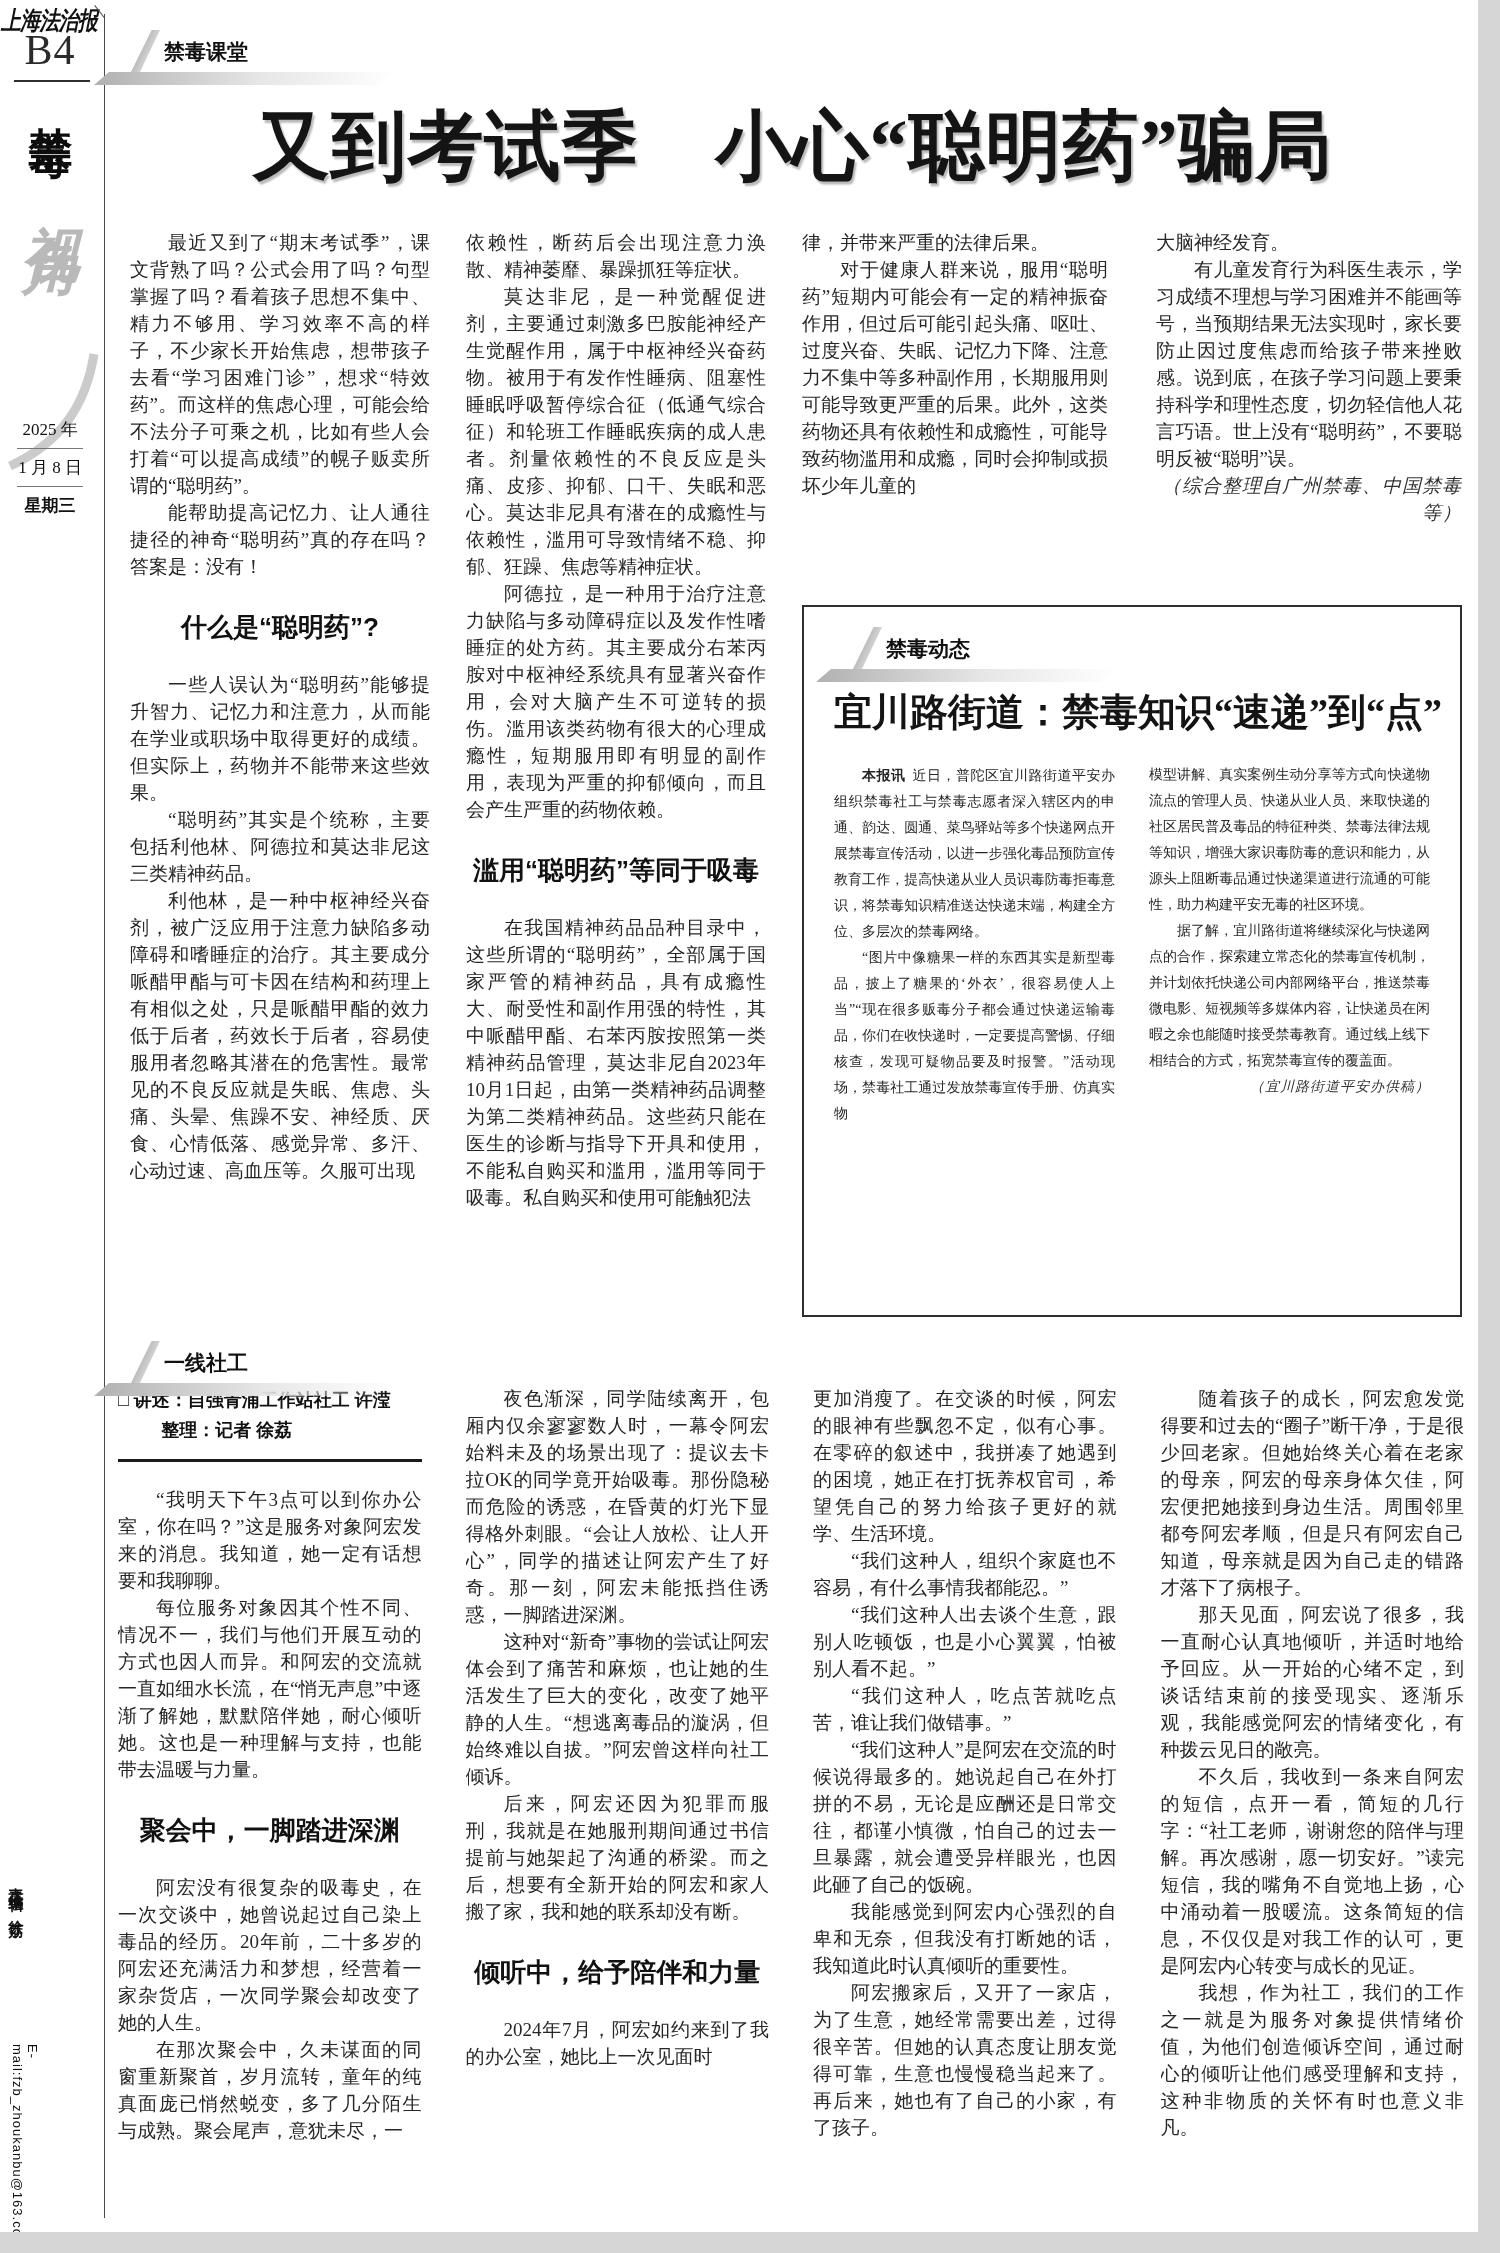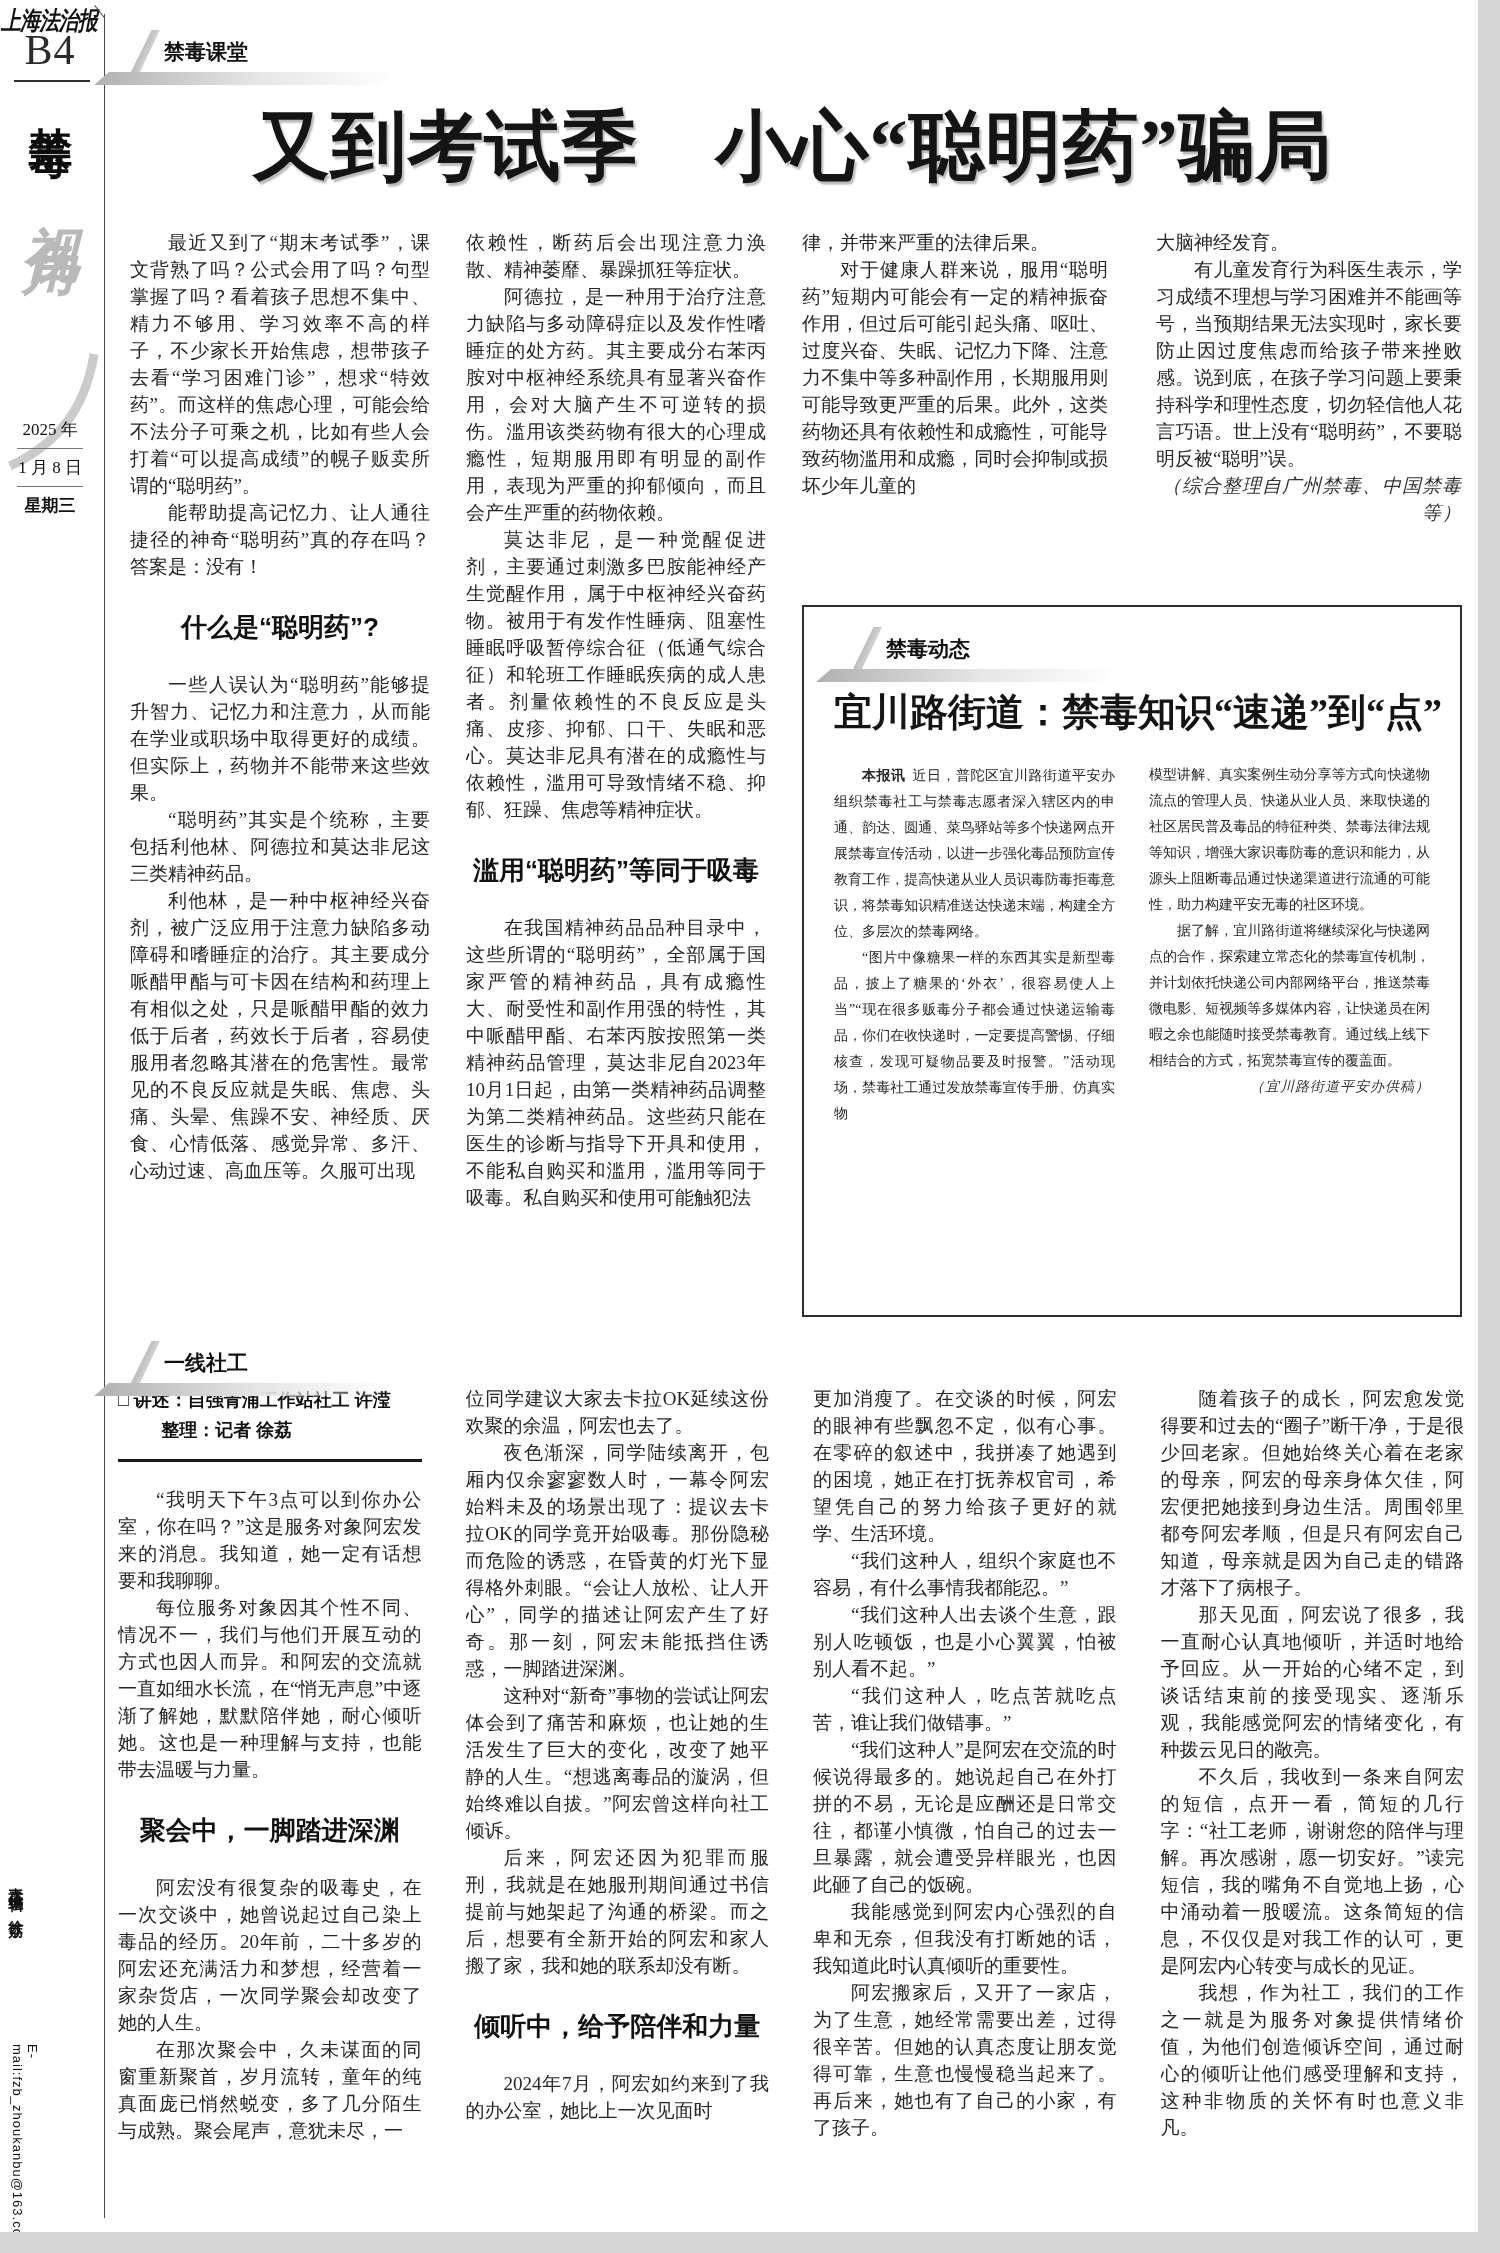--- a/index.html
+++ b/index.html
@@ -130,22 +130,22 @@
         <div class="col">
           <p>最近又到了“期末考试季”，课文背熟了吗？公式会用了吗？句型掌握了吗？看着孩子思想不集中、精力不够用、学习效率不高的样子，不少家长开始焦虑，想带孩子去看“学习困难门诊”，想求“特效药”。而这样的焦虑心理，可能会给不法分子可乘之机，比如有些人会打着“可以提高成绩”的幌子贩卖所谓的“聪明药”。</p>
           <p>能帮助提高记忆力、让人通往捷径的神奇“聪明药”真的存在吗？答案是：没有！</p>
           <div class="subhead">什么是“聪明药”?</div>
           <p>一些人误认为“聪明药”能够提升智力、记忆力和注意力，从而能在学业或职场中取得更好的成绩。但实际上，药物并不能带来这些效果。</p>
           <p>“聪明药”其实是个统称，主要包括利他林、阿德拉和莫达非尼这三类精神药品。</p>
           <p>利他林，是一种中枢神经兴奋剂，被广泛应用于注意力缺陷多动障碍和嗜睡症的治疗。其主要成分哌醋甲酯与可卡因在结构和药理上有相似之处，只是哌醋甲酯的效力低于后者，药效长于后者，容易使服用者忽略其潜在的危害性。最常见的不良反应就是失眠、焦虑、头痛、头晕、焦躁不安、神经质、厌食、心情低落、感觉异常、多汗、心动过速、高血压等。久服可出现</p>
         </div>
         <div class="col">
           <p class="cont">依赖性，断药后会出现注意力涣散、精神萎靡、暴躁抓狂等症状。</p>
+          <p>莫达非尼，是一种觉醒促进剂，主要通过刺激多巴胺能神经产生觉醒作用，属于中枢神经兴奋药物。被用于有发作性睡病、阻塞性睡眠呼吸暂停综合征（低通气综合征）和轮班工作睡眠疾病的成人患者。剂量依赖性的不良反应是头痛、皮疹、抑郁、口干、失眠和恶心。莫达非尼具有潜在的成瘾性与依赖性，滥用可导致情绪不稳、抑郁、狂躁、焦虑等精神症状。</p>
           <p>阿德拉，是一种用于治疗注意力缺陷与多动障碍症以及发作性嗜睡症的处方药。其主要成分右苯丙胺对中枢神经系统具有显著兴奋作用，会对大脑产生不可逆转的损伤。滥用该类药物有很大的心理成瘾性，短期服用即有明显的副作用，表现为严重的抑郁倾向，而且会产生严重的药物依赖。</p>
-          <p>莫达非尼，是一种觉醒促进剂，主要通过刺激多巴胺能神经产生觉醒作用，属于中枢神经兴奋药物。被用于有发作性睡病、阻塞性睡眠呼吸暂停综合征（低通气综合征）和轮班工作睡眠疾病的成人患者。剂量依赖性的不良反应是头痛、皮疹、抑郁、口干、失眠和恶心。莫达非尼具有潜在的成瘾性与依赖性，滥用可导致情绪不稳、抑郁、狂躁、焦虑等精神症状。</p>
           <div class="subhead">滥用“聪明药”等同于吸毒</div>
           <p>在我国精神药品品种目录中，这些所谓的“聪明药”，全部属于国家严管的精神药品，具有成瘾性大、耐受性和副作用强的特性，其中哌醋甲酯、右苯丙胺按照第一类精神药品管理，莫达非尼自2023年10月1日起，由第一类精神药品调整为第二类精神药品。这些药只能在医生的诊断与指导下开具和使用，不能私自购买和滥用，滥用等同于吸毒。私自购买和使用可能触犯法</p>
         </div>
         <div class="cright">
           <div class="right-cols">
             <div class="col">
               <p class="cont">律，并带来严重的法律后果。</p>
               <p>对于健康人群来说，服用“聪明药”短期内可能会有一定的精神振奋作用，但过后可能引起头痛、呕吐、过度兴奋、失眠、记忆力下降、注意力不集中等多种副作用，长期服用则可能导致更严重的后果。此外，这类药物还具有依赖性和成瘾性，可能导致药物滥用和成瘾，同时会抑制或损坏少年儿童的</p>
             </div>
             <div class="col">
@@ -191,21 +191,20 @@
             <div>□ 讲述：自强青浦工作站社工 许滢</div>
             <div class="b2">整理：记者 徐荔</div>
           </div>
           <p>“我明天下午3点可以到你办公室，你在吗？”这是服务对象阿宏发来的消息。我知道，她一定有话想要和我聊聊。</p>
           <p>每位服务对象因其个性不同、情况不一，我们与他们开展互动的方式也因人而异。和阿宏的交流就一直如细水长流，在“悄无声息”中逐渐了解她，默默陪伴她，耐心倾听她。这也是一种理解与支持，也能带去温暖与力量。</p>
           <div class="subhead">聚会中，一脚踏进深渊</div>
           <p>阿宏没有很复杂的吸毒史，在一次交谈中，她曾说起过自己染上毒品的经历。20年前，二十多岁的阿宏还充满活力和梦想，经营着一家杂货店，一次同学聚会却改变了她的人生。</p>
           <p>在那次聚会中，久未谋面的同窗重新聚首，岁月流转，童年的纯真面庞已悄然蜕变，多了几分陌生与成熟。聚会尾声，意犹未尽，一</p>
         </div>
         <div class="scol">
-          <p class="cont">位同学建议大家去卡拉OK延续这份欢聚的余温，阿宏也去了。</p>
           <p>夜色渐深，同学陆续离开，包厢内仅余寥寥数人时，一幕令阿宏始料未及的场景出现了：提议去卡拉OK的同学竟开始吸毒。那份隐秘而危险的诱惑，在昏黄的灯光下显得格外刺眼。“会让人放松、让人开心”，同学的描述让阿宏产生了好奇。那一刻，阿宏未能抵挡住诱惑，一脚踏进深渊。</p>
           <p>这种对“新奇”事物的尝试让阿宏体会到了痛苦和麻烦，也让她的生活发生了巨大的变化，改变了她平静的人生。“想逃离毒品的漩涡，但始终难以自拔。”阿宏曾这样向社工倾诉。</p>
           <p>后来，阿宏还因为犯罪而服刑，我就是在她服刑期间通过书信提前与她架起了沟通的桥梁。而之后，想要有全新开始的阿宏和家人搬了家，我和她的联系却没有断。</p>
           <div class="subhead">倾听中，给予陪伴和力量</div>
           <p>2024年7月，阿宏如约来到了我的办公室，她比上一次见面时</p>
         </div>
         <div class="scol">
           <p class="cont">更加消瘦了。在交谈的时候，阿宏的眼神有些飘忽不定，似有心事。在零碎的叙述中，我拼凑了她遇到的困境，她正在打抚养权官司，希望凭自己的努力给孩子更好的就学、生活环境。</p>
           <p>“我们这种人，组织个家庭也不容易，有什么事情我都能忍。”</p>
           <p>“我们这种人出去谈个生意，跟别人吃顿饭，也是小心翼翼，怕被别人看不起。”</p>

